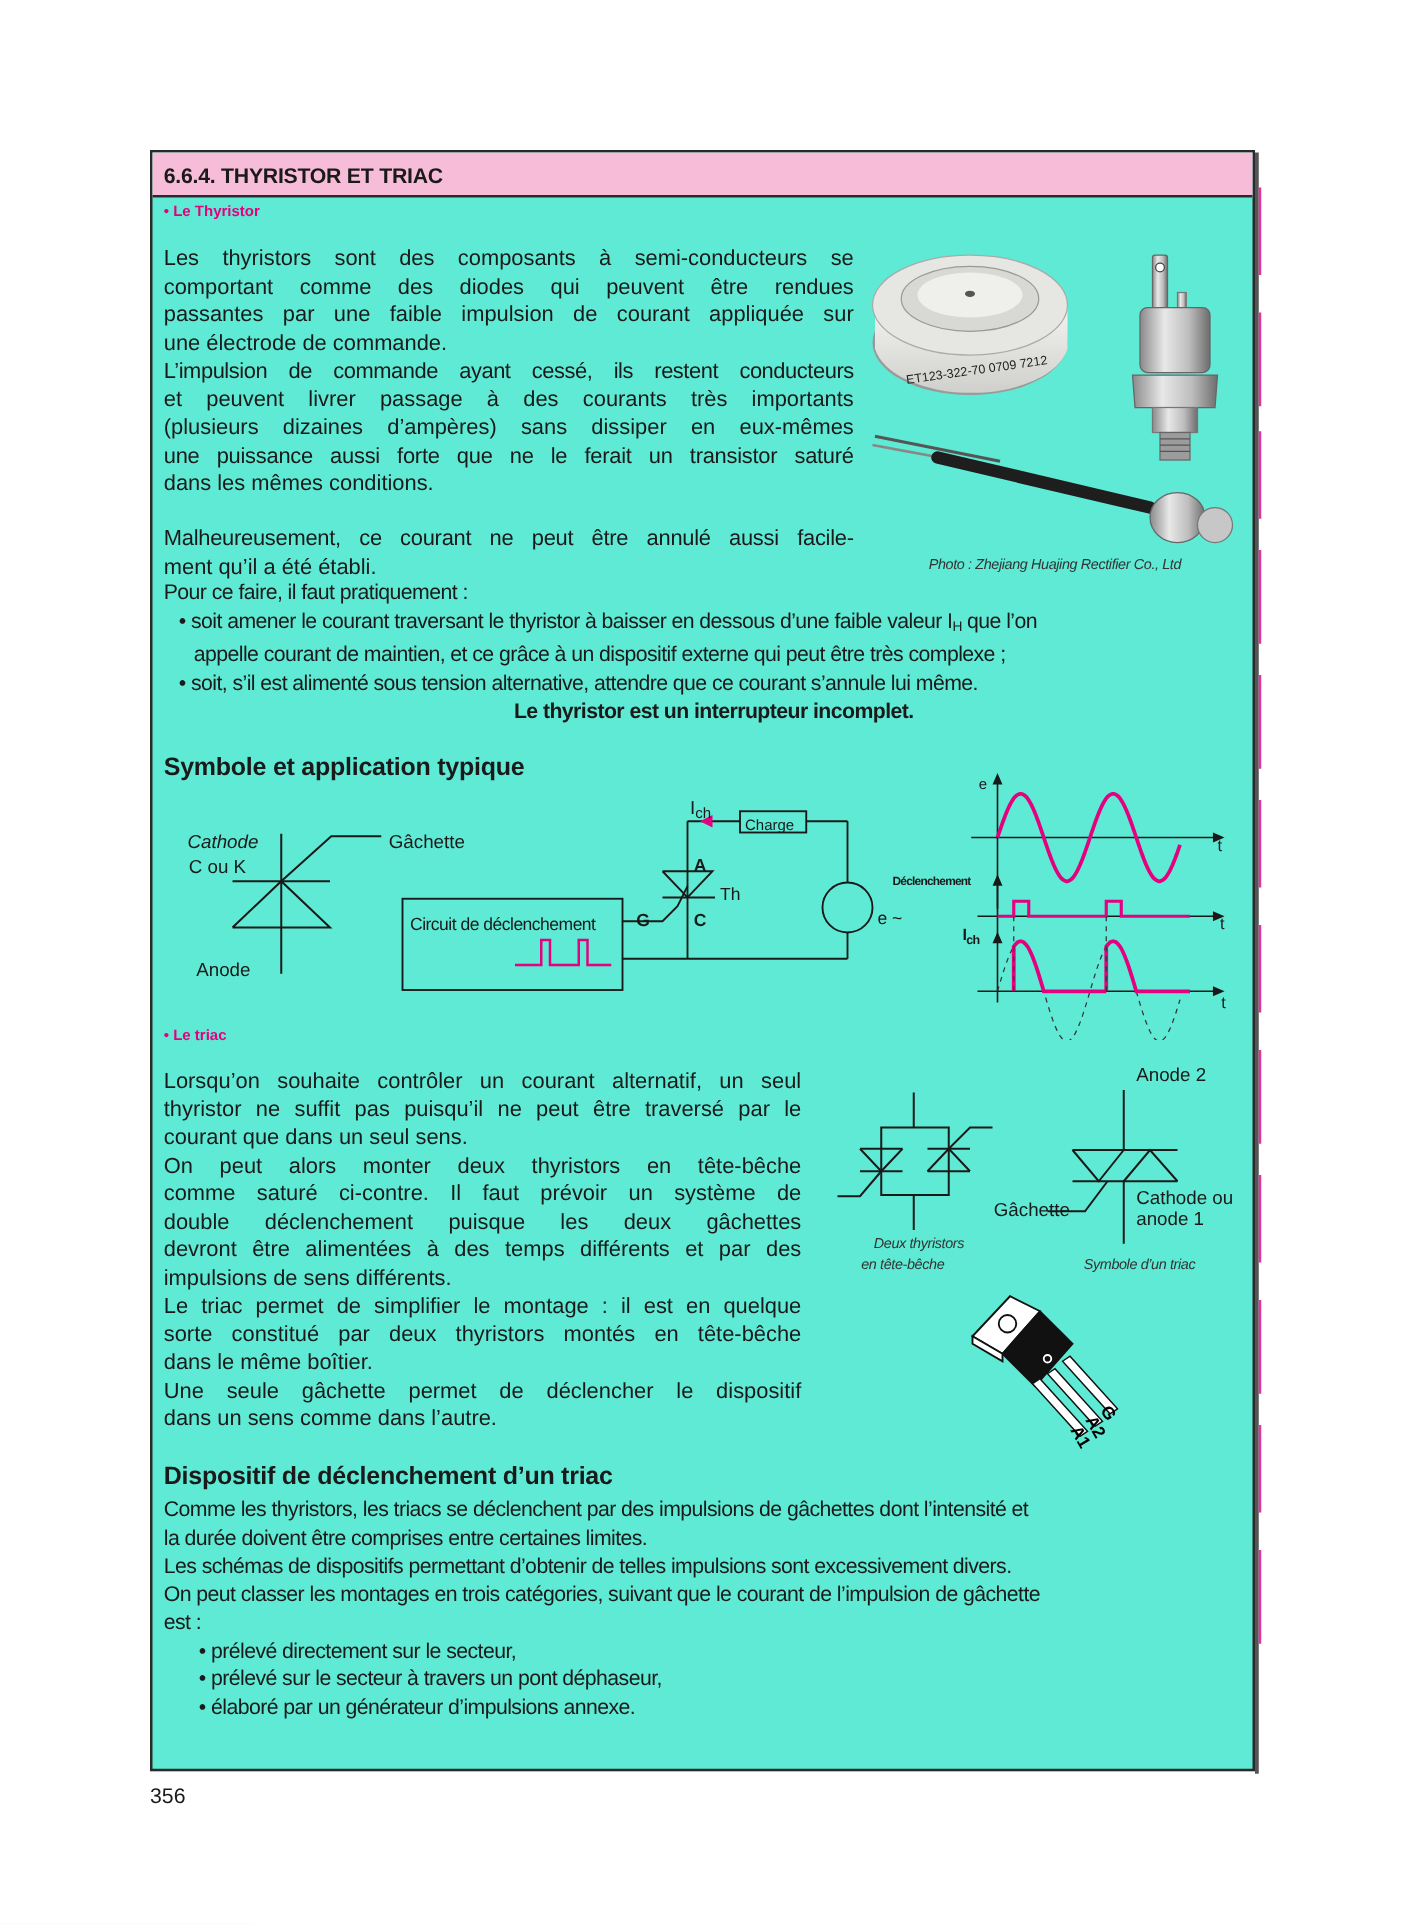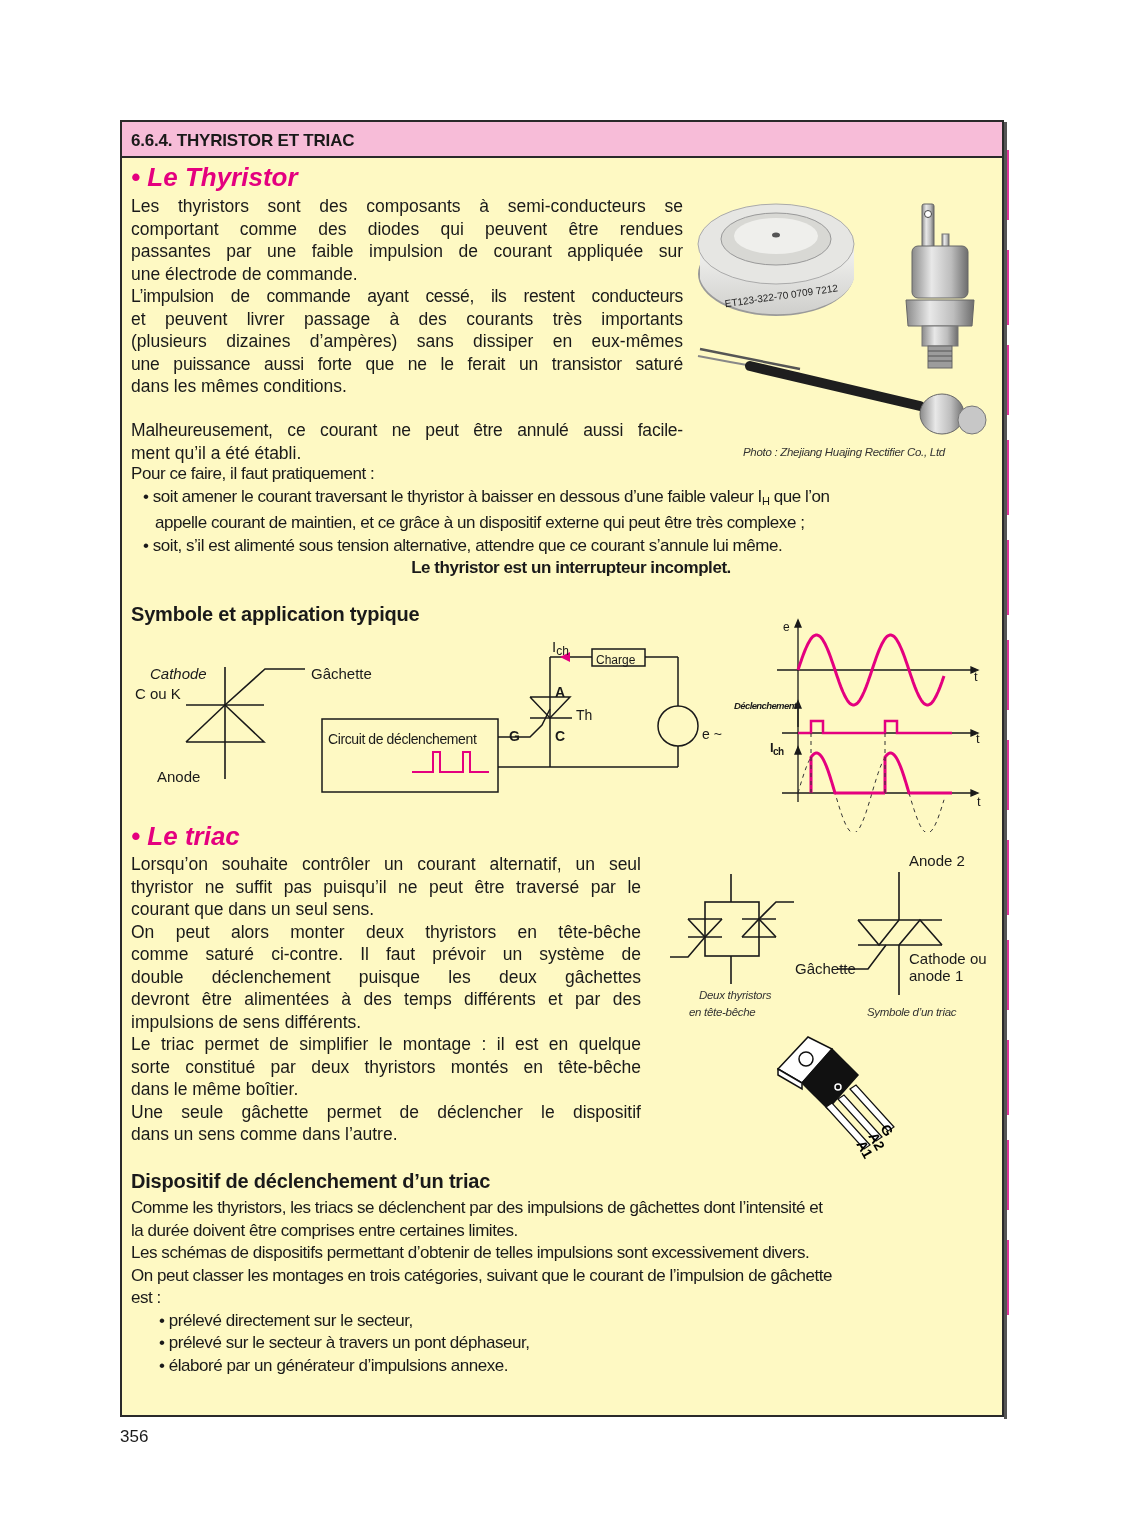--- a/index.html
+++ b/index.html
@@ -1,23 +1,23 @@
 <!DOCTYPE html>
 <html><head>
 <meta charset="utf-8">
 <style>
   html, body { margin:0; padding:0; background:#ffffff; }
   body { width:1125px; height:1539px; position:relative; font-family:"Liberation Sans", sans-serif; color:#1a1a1a; overflow:hidden; }
-  .frame { position:absolute; left:120px; top:120px; width:884px; height:1297px; border:2px solid #2a2a2a; box-sizing:border-box; background:#fef9c3; }
+  .frame { position:absolute; left:120px; top:120px; width:884px; height:1297px; border:2px solid #2a2a2a; box-sizing:border-box; background:#5eead4; }
   .frame-shadow { position:absolute; left:1004px; top:122px; width:3px; height:1297px; background:#555; }
   .edge-marks { position:absolute; left:1007px; top:150px; width:2px; height:1270px; }
   .edge-mark { position:absolute; left:0; width:2px; background:#e0359a; }
   .header { position:absolute; left:0; top:0; width:100%; height:36px; background:#f7bcd8; border-bottom:2px solid #2a2a2a; box-sizing:border-box; }
   .header-title { position:absolute; left:9px; top:9px; font-weight:bold; font-size:17px; letter-spacing:-0.2px; }
-  .sec-title { position:absolute; font-weight:bold; font-size:26px; color:#e4007f;font-style:italic; }
+  .sec-title { position:absolute; font-weight:bold; font-size:12px; color:#e4007f; }
   .p { position:absolute; font-size:17.5px; line-height:22.5px; text-align:justify; }
   .p .line { display:block; }
   .narrow { font-family:"Liberation Sans Narrow","Liberation Sans", sans-serif; }
   .cond { font-size:17px; line-height:22.5px; letter-spacing:-0.45px; }
   .sub { font-size:11px; vertical-align:-3px; }
   .bold { font-weight:bold; }
   .subhead { position:absolute; font-weight:bold; font-size:20px; letter-spacing:-0.2px; }
   .caption { position:absolute; font-style:italic; font-size:11.5px; color:#333; letter-spacing:-0.3px; }
   .lbl { position:absolute; font-size:15px; color:#1a1a1a; }
   svg text { font-family:"Liberation Sans", sans-serif; }
@@ -148,21 +148,21 @@
       <circle cx="556" cy="99" r="20"></circle>
       <line x1="556" y1="119" x2="556" y2="140"></line>
 
       <polyline points="408,70 448,70 428,91 408,70"></polyline>
       <line x1="408" y1="91" x2="450" y2="91"></line>
     </g>
     <polygon points="438,30 448,25 448,35" fill="#e4007f"></polygon>
   </svg>
 
   <div class="lbl" style="left:28px;top:543px;font-style:italic;">Cathode</div>
-  <div class="lbl" style="left:13px;top:563px;text-align:center;">C ou K</div>
+  <div class="lbl" style="left:29px;top:563px;text-align:center;">C ou K</div>
   <div class="lbl" style="left:189px;top:543px;">Gâchette</div>
   <div class="lbl" style="left:35px;top:646px;">Anode</div>
   <div class="lbl narrow" style="left:206px;top:609px;font-size:14px;letter-spacing:-0.4px;">Circuit de déclenchement</div>
   <div class="lbl bold" style="left:387px;top:606px;font-size:14px;">G</div>
   <div class="lbl bold" style="left:433px;top:562px;font-size:14px;">A</div>
   <div class="lbl bold" style="left:433px;top:606px;font-size:14px;">C</div>
   <div class="lbl" style="left:454px;top:585px;font-size:14px;">Th</div>
   <div class="lbl" style="left:430px;top:516px;font-size:15px;"><span>I</span><span class="sub" style="font-size:12px">ch</span></div>
   <div class="lbl" style="left:474px;top:531px;font-size:12px;">Charge</div>
   <div class="lbl" style="left:580px;top:604px;font-size:14px;">e ~</div>
@@ -186,21 +186,21 @@
     <path id="trig-wave" fill="none" stroke="#e4007f" stroke-width="2.5" d="M76,116 L89,116 L89,104 L101,104 L101,116 L163,116 L163,104 L175,104 L175,116 L230,116"></path>
     <path id="ich-dashed" fill="none" stroke="#333" stroke-width="1" stroke-dasharray="4,4" d="M76.0,176.0 L78.0,169.2 L80.0,162.7 L82.0,156.5 L84.0,150.9 L86.0,146.0 L88.0,141.9 L90.0,138.9 L92.0,136.9 L94.0,136.0 L96.0,136.3 L98.0,137.8 L100.0,140.3 L102.0,143.8 L104.0,148.3 L106.0,153.6 L108.0,159.5 L110.0,165.9 L112.0,172.6 L114.0,179.4 L116.0,186.1 L118.0,192.5 L120.0,198.4 L122.0,203.7 L124.0,208.2 L126.0,211.7 L128.0,214.2 L130.0,215.7 L132.0,216.0 L134.0,215.1 L136.0,213.1 L138.0,210.1 L140.0,206.0 L142.0,201.1 L144.0,195.5 L146.0,189.3 L148.0,182.8 L150.0,176.0 L152.0,169.2 L154.0,162.7 L156.0,156.5 L158.0,150.9 L160.0,146.0 L162.0,141.9 L164.0,138.9 L166.0,136.9 L168.0,136.0 L170.0,136.3 L172.0,137.8 L174.0,140.3 L176.0,143.8 L178.0,148.3 L180.0,153.6 L182.0,159.5 L184.0,165.9 L186.0,172.6 L188.0,179.4 L190.0,186.1 L192.0,192.5 L194.0,198.4 L196.0,203.7 L198.0,208.2 L200.0,211.7 L202.0,214.2 L204.0,215.7 L206.0,216.0 L208.0,215.1 L210.0,213.1 L212.0,210.1 L214.0,206.0 L216.0,201.1 L218.0,195.5 L220.0,189.3 L222.0,182.8"></path>
     <path id="ich-wave" fill="none" stroke="#e4007f" stroke-width="3" d="M89,176 L89,140.3 L89,140.3 L90,138.9 L91,137.8 L92,136.9 L93,136.3 L94,136.0 L95,136.0 L96,136.3 L97,136.9 L98,137.8 L99,138.9 L100,140.3 L101,141.9 L102,143.8 L103,146.0 L104,148.3 L105,150.9 L106,153.6 L107,156.5 L108,159.5 L109,162.7 L110,165.9 L111,169.2 L112,172.6 L113,176.0 L113,176 L163,176 M163,176 L163,140.3 L163,140.3 L164,138.9 L165,137.8 L166,136.9 L167,136.3 L168,136.0 L169,136.0 L170,136.3 L171,136.9 L172,137.8 L173,138.9 L174,140.3 L175,141.9 L176,143.8 L177,146.0 L178,148.3 L179,150.9 L180,153.6 L181,156.5 L182,159.5 L183,162.7 L184,165.9 L185,169.2 L186,172.6 L187,176.0 L187,176 L230,176"></path>
     <g stroke="#333" stroke-width="1" stroke-dasharray="4,4">
       <line x1="89" y1="116" x2="89" y2="176"></line>
       <line x1="163" y1="116" x2="163" y2="176"></line>
     </g>
   </svg>
   <div class="lbl narrow" style="left:661px;top:498px;font-size:12px;">e</div>
   <div class="lbl" style="left:852px;top:547px;font-size:13px;">t</div>
-  <div class="lbl narrow" style="left:612px;top:578px;font-size:9.5px;font-weight:bold;letter-spacing:-0.6px;font-style:italic;">Déclenchement</div>
+  <div class="lbl narrow" style="left:592px;top:578px;font-size:9.5px;font-weight:bold;letter-spacing:-0.6px;">Déclenchement</div>
   <div class="lbl" style="left:854px;top:609px;font-size:13px;">t</div>
   <div class="lbl bold" style="left:648px;top:618px;font-size:13px;letter-spacing:-0.6px;"><span>I</span><span class="sub" style="font-size:10px">ch</span></div>
   <div class="lbl" style="left:855px;top:672px;font-size:13px;">t</div>
 
   <div class="sec-title" style="left:9px;top:699px;">• Le triac</div>
 
   <div class="p" style="left:9px;top:731px;width:510px;">
     <span class="line" style="text-align-last:justify">Lorsqu’on souhaite contrôler un courant alternatif, un seul</span>
     <span class="line" style="text-align-last:justify">thyristor ne suffit pas puisqu’il ne peut être traversé par le</span>
     <span class="line">courant que dans un seul sens.</span>

